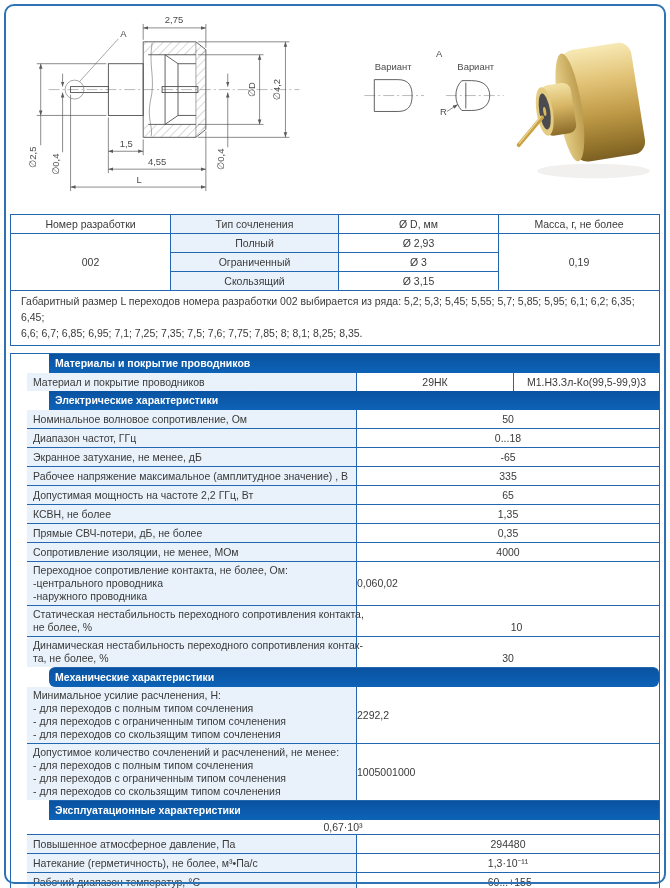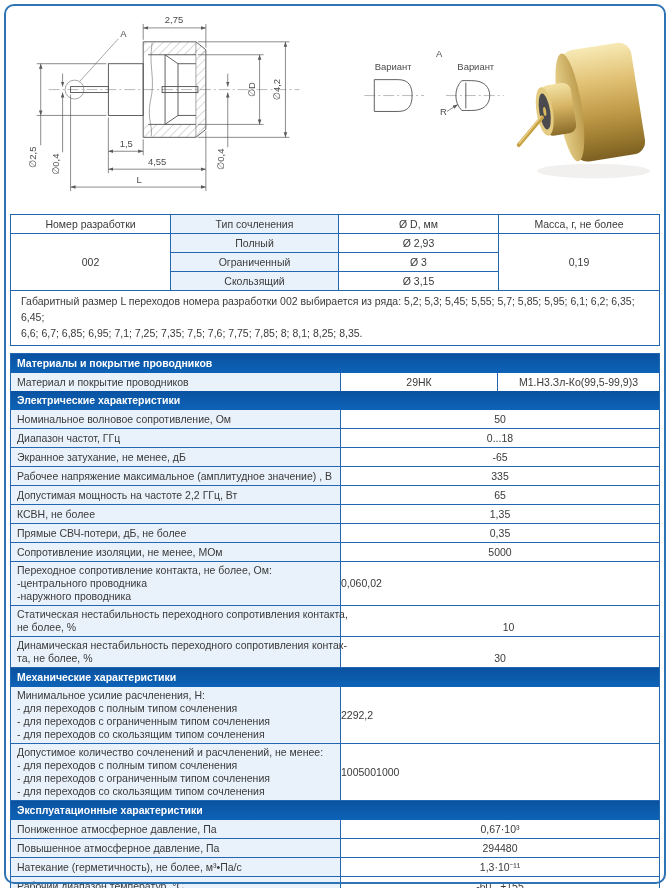--- a/index.html
+++ b/index.html
@@ -21,22 +21,22 @@
   table.t1{width:650px;border-collapse:collapse;margin-top:12px;table-layout:fixed;}
   table.t1 td{border:1.5px solid #2267af;height:16px;text-align:center;font-size:10.5px;color:#3a3a3a;padding:1px 2px;}
   td.tint{background:#e9f2fb;}
 
   .note{border:1.5px solid #2267af;border-top:none;padding:3px 10px 4px;text-align:left;
         font-size:10.5px;color:#3a3a3a;line-height:1.5;}
 
   
   .specs{margin-top:7px;border:1.5px solid #2267af;}
   .band{height:19px;line-height:19px;background:linear-gradient(#0a52a1,#0d63b7);color:#fff;
-        font-weight:bold;font-size:10.5px;padding-left:6px;border-top:1px solid #titre;}
-  .row{display:flex;border-top:1.5px solid #2267af;font-size:10.5px;color:#3a3a3a;}
+        font-weight:bold;font-size:10.5px;padding-left:6px;border-top:1px solid #titre;margin-left:38px;}
+  .row{display:flex;border-top:1.5px solid #2267af;font-size:10.5px;color:#3a3a3a;margin-left:16px;}
   .specs .band + .row{border-top:none;}
   .lbl{width:318px;background:#e9f2fb;border-right:1.5px solid #2267af;padding:2px 5px 2px 6px;}
   .val{flex:1;display:flex;align-items:center;justify-content:center;text-align:left;padding:1px 2px;}
   .val2{width:156px;border-right:1.5px solid #2267af;display:flex;align-items:center;justify-content:center;}
   .srow .lbl{min-height:14px;display:flex;align-items:center;}
   .ln{height:13px;line-height:13px;white-space:nowrap;}
   .vstack{flex:1;display:flex;align-items:center;justify-content:flex-start;padding:2px 0;}
 </style>
 </head>
 <body>
@@ -231,21 +231,21 @@
       <div class="row srow">
         <div class="lbl">КСВН, не более</div>
         <div class="val">1,35</div>
       </div>
       <div class="row srow">
         <div class="lbl">Прямые СВЧ-потери, дБ, не более</div>
         <div class="val">0,35</div>
       </div>
       <div class="row srow">
         <div class="lbl">Сопротивление изоляции, не менее, МОм</div>
-        <div class="val">5000</div>
+        <div class="val">4000</div>
       </div>
 
       <div class="row">
         <div class="lbl">
           <div class="ln">Переходное сопротивление контакта, не более, Ом:</div>
           <div class="ln">-центрального проводника</div>
           <div class="ln">-наружного проводника</div>
         </div>
         <div class="vstack">
           <div class="ln"></div>
@@ -263,21 +263,21 @@
       </div>
 
       <div class="row">
         <div class="lbl">
           <div class="ln">Динамическая нестабильность переходного сопротивления контак-</div>
           <div class="ln">та, не более, %</div>
         </div>
         <div class="val" style="align-items:flex-end;padding-bottom:3px;">30</div>
       </div>
 
-      <div class="band" style="border-top:1.5px solid #2267af;">Механические характеристики</div>
+      <div class="band" style="border-top:1.5px solid #2267af;border-radius:6px;">Механические характеристики</div>
 
       <div class="row">
         <div class="lbl">
           <div class="ln">Минимальное усилие расчленения, Н:</div>
           <div class="ln">- для переходов с полным типом сочленения</div>
           <div class="ln">- для переходов с ограниченным типом сочленения</div>
           <div class="ln">- для переходов со скользящим типом сочленения</div>
         </div>
         <div class="vstack">
           <div class="ln"></div>
@@ -297,21 +297,20 @@
         <div class="vstack">
           <div class="ln"></div>
           <div class="ln">100</div>
           <div class="ln">500</div>
           <div class="ln">1000</div>
         </div>
       </div>
 
       <div class="band" style="border-top:1.5px solid #2267af;">Эксплуатационные характеристики</div>
       <div class="row srow">
-        <div class="lbl">Пониженное атмосферное давление, Па</div>
         <div class="val">0,67·10³</div>
       </div>
       <div class="row srow">
         <div class="lbl">Повышенное атмосферное давление, Па</div>
         <div class="val">294480</div>
       </div>
       <div class="row srow">
         <div class="lbl">Натекание (герметичность), не более, м³•Па/с</div>
         <div class="val">1,3·10⁻¹¹</div>
       </div>

